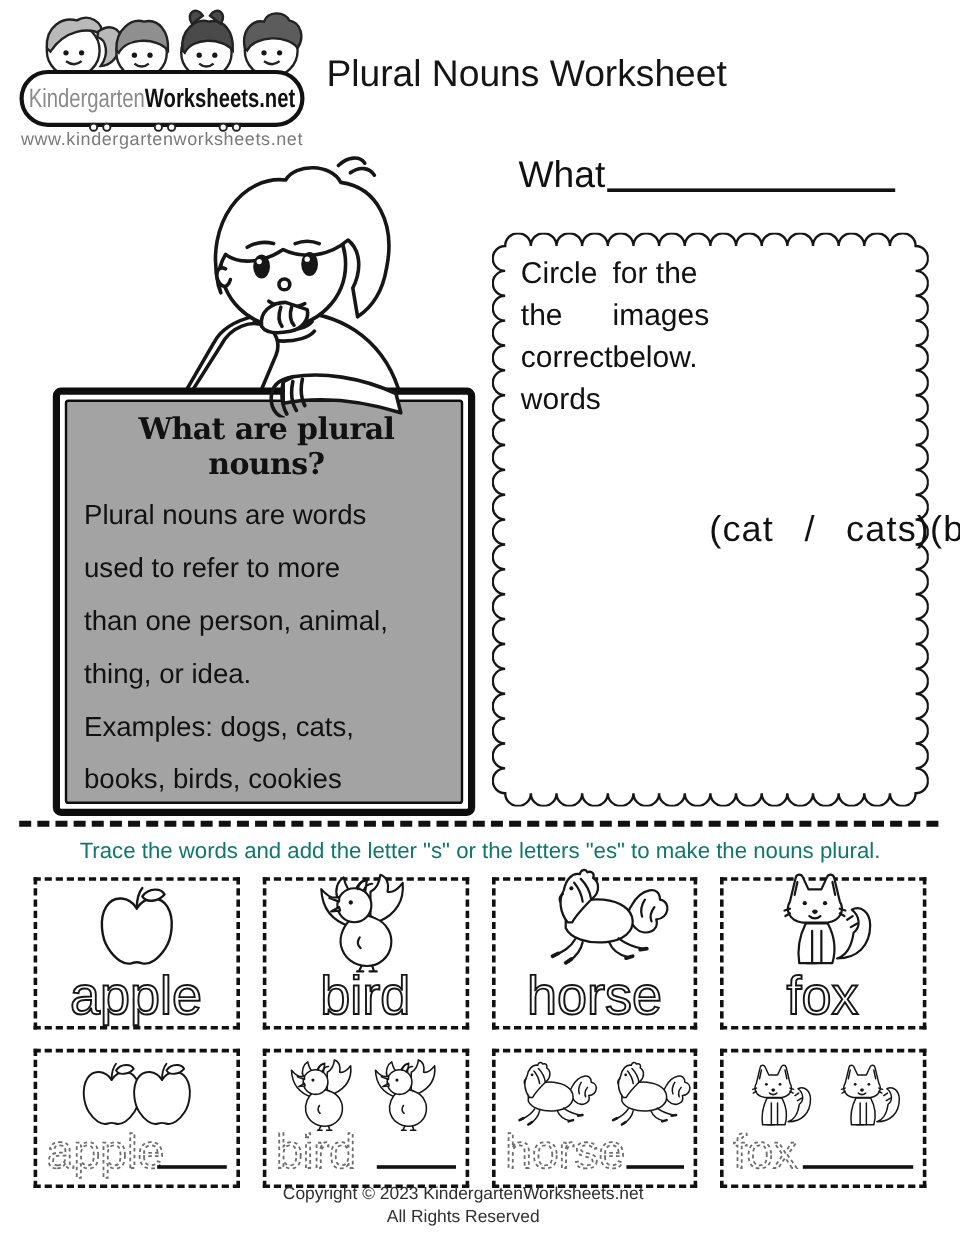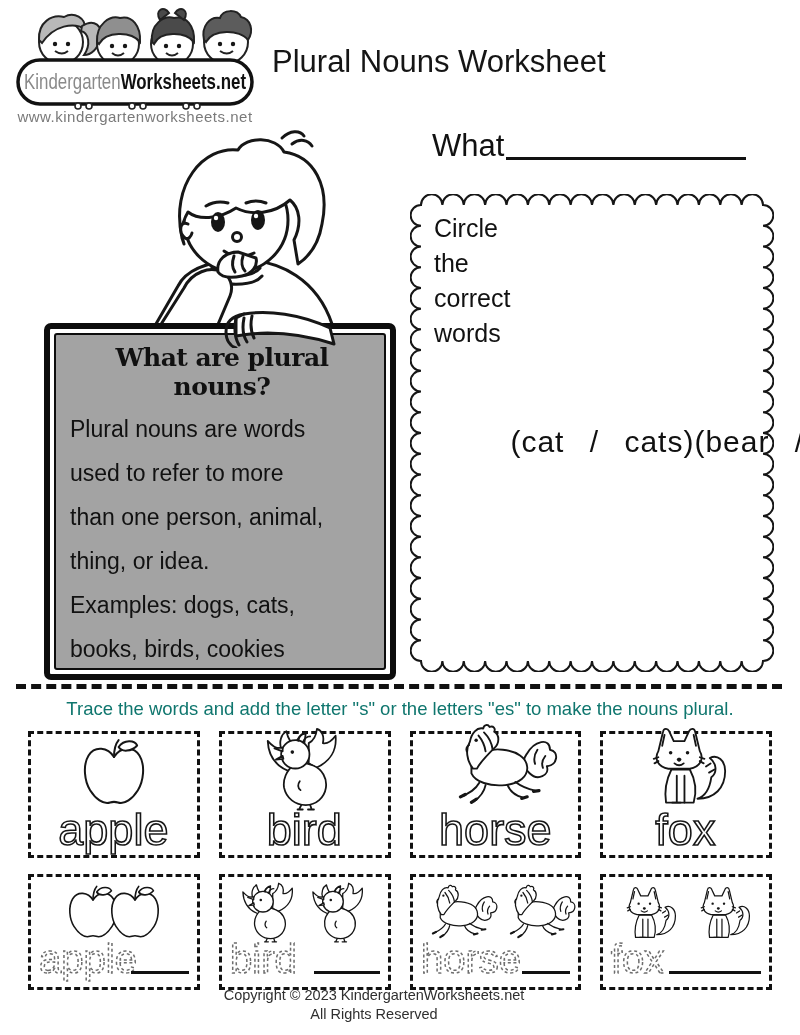--- a/index.html
+++ b/index.html
@@ -53,21 +53,21 @@
   .traced-word{font-family:"Liberation Sans",sans-serif;font-size:40px;fill:none;stroke:#6e6e6e;stroke-width:1.5;stroke-dasharray:3 2.6;}
   .blank{position:absolute;right:8px;bottom:13px;height:0;border-bottom:3px solid #111;}
   .col:nth-child(1) .blank{width:58px;}
   .col:nth-child(2) .blank{width:66px;}
   .col:nth-child(3) .blank{width:48px;}
   .col:nth-child(4) .blank{width:92px;}
   .overlap{margin-left:-14px;}
   .gap6{margin-left:6px;}
 
   
-  .footer{position:absolute;left:0;top:986px;width:748px;text-align:center;font-size:14.5px;line-height:19px;color:#2f2f2f;}
+  .footer{position:absolute;left:0;top:986px;width:748px;text-align:center;font-size:14.5px;line-height:19px;color:#2f2f2f;padding-left:12px;}
 </style>
 </head>
 <body>
 
 <svg width="0" height="0" style="position:absolute">
   <defs>
     <symbol id="sym-apple" viewBox="0 0 90 96">
       <g fill="#fff" stroke="#161616" stroke-width="2.6" stroke-linecap="round" stroke-linejoin="round">
         <path d="M45 26 C37 13 20 11 12 24 C4 37 7 58 14 69 C21 80 31 88 40 85 C43 84 47 84 50 85 C59 88 69 80 76 69 C83 58 86 37 78 24 C70 11 53 13 45 26 Z"></path>
         <path fill="none" d="M45 26 C45 17 46 10 51 4"></path>
@@ -243,20 +243,21 @@
     <path d="M158 194 C146 196 140 202 140 212 C140 220 144 226 150 228 M150 198 C148 208 149 218 153 225 M158 198 C156 208 157 216 161 222 M166 196 C164 205 165 212 168 218" fill="none"></path>
   </g>
 </svg>
 
 <div class="circle-box">
   <svg class="scallop" viewBox="0 0 364 478">
     <path d="M 11 11 a 10.6875 10.6875 0 0 1 21.375 0 a 10.6875 10.6875 0 0 1 21.375 0 a 10.6875 10.6875 0 0 1 21.375 0 a 10.6875 10.6875 0 0 1 21.375 0 a 10.6875 10.6875 0 0 1 21.375 0 a 10.6875 10.6875 0 0 1 21.375 0 a 10.6875 10.6875 0 0 1 21.375 0 a 10.6875 10.6875 0 0 1 21.375 0 a 10.6875 10.6875 0 0 1 21.375 0 a 10.6875 10.6875 0 0 1 21.375 0 a 10.6875 10.6875 0 0 1 21.375 0 a 10.6875 10.6875 0 0 1 21.375 0 a 10.6875 10.6875 0 0 1 21.375 0 a 10.6875 10.6875 0 0 1 21.375 0 a 10.6875 10.6875 0 0 1 21.375 0 a 10.6875 10.6875 0 0 1 21.375 0 a 10.363636363636363 10.363636363636363 0 0 1 0 20.727272727272727 a 10.363636363636363 10.363636363636363 0 0 1 0 20.727272727272727 a 10.363636363636363 10.363636363636363 0 0 1 0 20.727272727272727 a 10.363636363636363 10.363636363636363 0 0 1 0 20.727272727272727 a 10.363636363636363 10.363636363636363 0 0 1 0 20.727272727272727 a 10.363636363636363 10.363636363636363 0 0 1 0 20.727272727272727 a 10.363636363636363 10.363636363636363 0 0 1 0 20.727272727272727 a 10.363636363636363 10.363636363636363 0 0 1 0 20.727272727272727 a 10.363636363636363 10.363636363636363 0 0 1 0 20.727272727272727 a 10.363636363636363 10.363636363636363 0 0 1 0 20.727272727272727 a 10.363636363636363 10.363636363636363 0 0 1 0 20.727272727272727 a 10.363636363636363 10.363636363636363 0 0 1 0 20.727272727272727 a 10.363636363636363 10.363636363636363 0 0 1 0 20.727272727272727 a 10.363636363636363 10.363636363636363 0 0 1 0 20.727272727272727 a 10.363636363636363 10.363636363636363 0 0 1 0 20.727272727272727 a 10.363636363636363 10.363636363636363 0 0 1 0 20.727272727272727 a 10.363636363636363 10.363636363636363 0 0 1 0 20.727272727272727 a 10.363636363636363 10.363636363636363 0 0 1 0 20.727272727272727 a 10.363636363636363 10.363636363636363 0 0 1 0 20.727272727272727 a 10.363636363636363 10.363636363636363 0 0 1 0 20.727272727272727 a 10.363636363636363 10.363636363636363 0 0 1 0 20.727272727272727 a 10.363636363636363 10.363636363636363 0 0 1 0 20.727272727272727 a 10.6875 10.6875 0 0 1 -21.375 0 a 10.6875 10.6875 0 0 1 -21.375 0 a 10.6875 10.6875 0 0 1 -21.375 0 a 10.6875 10.6875 0 0 1 -21.375 0 a 10.6875 10.6875 0 0 1 -21.375 0 a 10.6875 10.6875 0 0 1 -21.375 0 a 10.6875 10.6875 0 0 1 -21.375 0 a 10.6875 10.6875 0 0 1 -21.375 0 a 10.6875 10.6875 0 0 1 -21.375 0 a 10.6875 10.6875 0 0 1 -21.375 0 a 10.6875 10.6875 0 0 1 -21.375 0 a 10.6875 10.6875 0 0 1 -21.375 0 a 10.6875 10.6875 0 0 1 -21.375 0 a 10.6875 10.6875 0 0 1 -21.375 0 a 10.6875 10.6875 0 0 1 -21.375 0 a 10.6875 10.6875 0 0 1 -21.375 0 a 10.363636363636363 10.363636363636363 0 0 1 0 -20.727272727272727 a 10.363636363636363 10.363636363636363 0 0 1 0 -20.727272727272727 a 10.363636363636363 10.363636363636363 0 0 1 0 -20.727272727272727 a 10.363636363636363 10.363636363636363 0 0 1 0 -20.727272727272727 a 10.363636363636363 10.363636363636363 0 0 1 0 -20.727272727272727 a 10.363636363636363 10.363636363636363 0 0 1 0 -20.727272727272727 a 10.363636363636363 10.363636363636363 0 0 1 0 -20.727272727272727 a 10.363636363636363 10.363636363636363 0 0 1 0 -20.727272727272727 a 10.363636363636363 10.363636363636363 0 0 1 0 -20.727272727272727 a 10.363636363636363 10.363636363636363 0 0 1 0 -20.727272727272727 a 10.363636363636363 10.363636363636363 0 0 1 0 -20.727272727272727 a 10.363636363636363 10.363636363636363 0 0 1 0 -20.727272727272727 a 10.363636363636363 10.363636363636363 0 0 1 0 -20.727272727272727 a 10.363636363636363 10.363636363636363 0 0 1 0 -20.727272727272727 a 10.363636363636363 10.363636363636363 0 0 1 0 -20.727272727272727 a 10.363636363636363 10.363636363636363 0 0 1 0 -20.727272727272727 a 10.363636363636363 10.363636363636363 0 0 1 0 -20.727272727272727 a 10.363636363636363 10.363636363636363 0 0 1 0 -20.727272727272727 a 10.363636363636363 10.363636363636363 0 0 1 0 -20.727272727272727 a 10.363636363636363 10.363636363636363 0 0 1 0 -20.727272727272727 a 10.363636363636363 10.363636363636363 0 0 1 0 -20.727272727272727 a 10.363636363636363 10.363636363636363 0 0 1 0 -20.727272727272727 Z" fill="#fff" stroke="#161616" stroke-width="2"></path>
   </svg>
   <div class="circle-content">
     <div class="cb-line">Circle the correct words</div>
+    <div class="cb-line">for the images below.</div>
     <svg class="cats-pic" width="292" height="116" viewBox="0 0 310 132">
         <use href="#sym-cats"></use>
       </svg>
     <div class="choice">(cat / cats)</div>
     <svg class="bear-pic" width="150" height="136" viewBox="0 0 170 152">
         <use href="#sym-bear"></use>
       </svg>
     <div class="choice choice-2">(bear / bears)</div>
   </div>
 </div>

